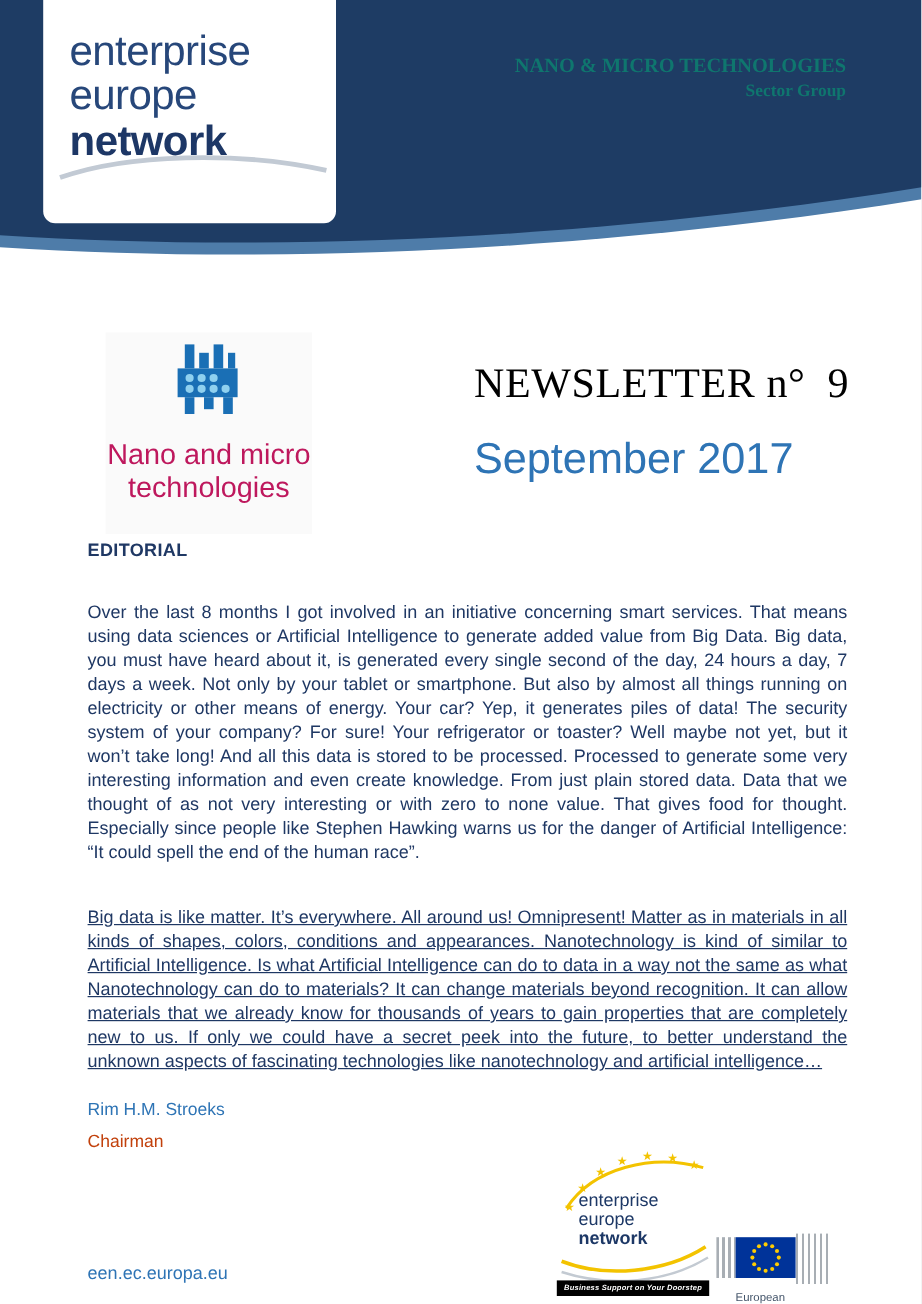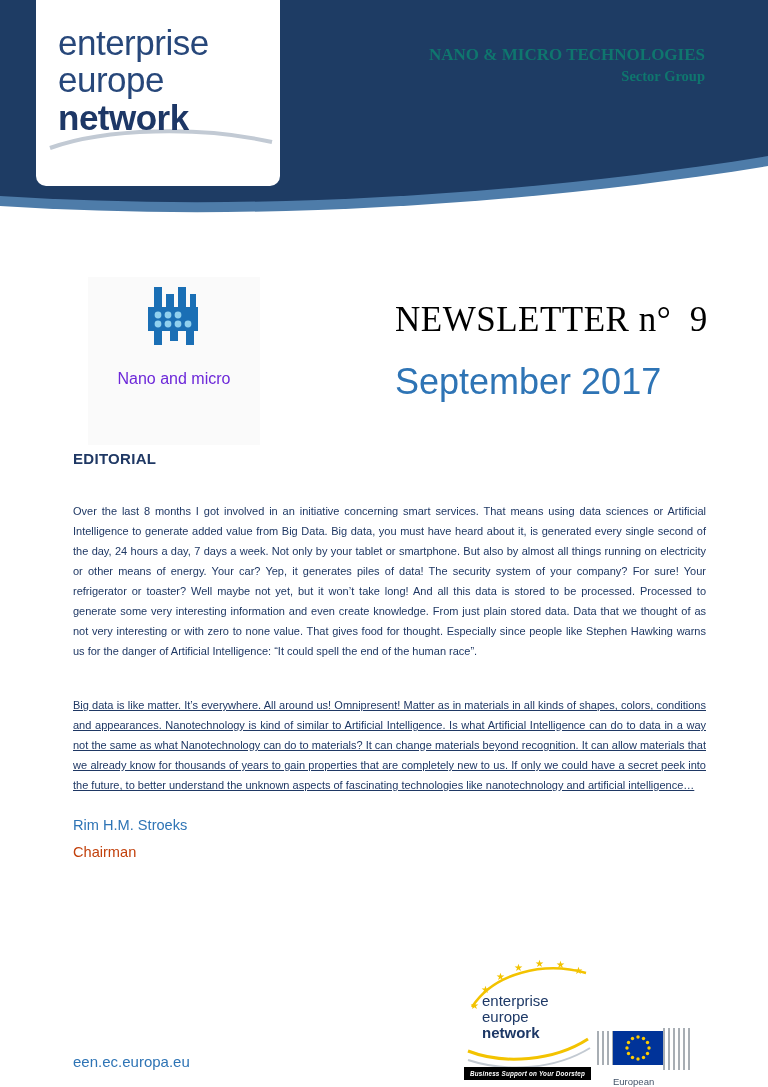--- a/index.html
+++ b/index.html
@@ -26,30 +26,30 @@
   }
   .header-info .h-main{font-size:17px;line-height:22px;}
   .header-info .h-sub{font-size:14.5px;line-height:20px;}
 
   
   .nano-block{
     position:absolute;left:88px;top:277px;width:172px;height:168px;
     background:#fafafa;text-align:center;
   }
   .nano-icon{margin-top:8px;}
-  .nano-text{font-size:16px;color:#6d28d9;line-height:27px;margin-top:12px;}
+  .nano-text{font-size:24px;color:#be185d;line-height:27px;margin-top:12px;}
 
   .title-block{position:absolute;left:395px;top:300px;}
   .nl-title{font-family:Liberation Serif, serif;font-size:35px;color:#000000;letter-spacing:0.5px;}
   .nl-sub{margin-top:21px;font-size:36px;color:#2e74b5;}
 
   
   .editorial{position:absolute;left:73px;top:450px;width:633px;color:#1f3864;}
   .ed-head{font-size:15px;font-weight:bold;letter-spacing:0.3px;}
-  .ed-p{margin:0;margin-top:34px;font-size:11px;line-height:20px;text-align:justify;}
+  .ed-p{margin:0;margin-top:34px;font-size:15px;line-height:20px;text-align:justify;}
   .ed-p2{text-decoration:underline;}
   .sig-name{margin-top:22px;color:#2e74b5;font-size:14.6px;}
   .sig-role{margin-top:11px;color:#c2410c;font-size:14.6px;}
 
   
   .website{position:absolute;left:73px;top:1053px;font-size:15px;color:#2e74b5;text-decoration:none;}
 
   .een-mini{position:absolute;left:464px;top:955px;width:127px;height:125px;}
   .een-mini-svg{position:absolute;left:0;top:0;}
   .een-mini-text{position:absolute;left:18px;top:38px;color:#1d3866;font-size:15px;line-height:16px;z-index:2;}
@@ -111,20 +111,21 @@
           <circle cx="26" cy="30" r="3.4"></circle>
           <circle cx="36" cy="30" r="3.4"></circle>
         <circle cx="16" cy="39" r="3.4"></circle>
           <circle cx="26" cy="39" r="3.4"></circle>
           <circle cx="36" cy="39" r="3.4"></circle>
           <circle cx="46" cy="39" r="3.4"></circle>
       </g>
     </svg>
     <div class="nano-text">
       <div>Nano and micro</div>
+      <div>technologies</div>
     </div>
   </div>
 
   <div class="title-block">
     <div class="nl-title">NEWSLETTER n°&nbsp; 9</div>
     <div class="nl-sub">September 2017</div>
   </div>
 
   <div class="editorial">
     <div class="ed-head">EDITORIAL</div>

